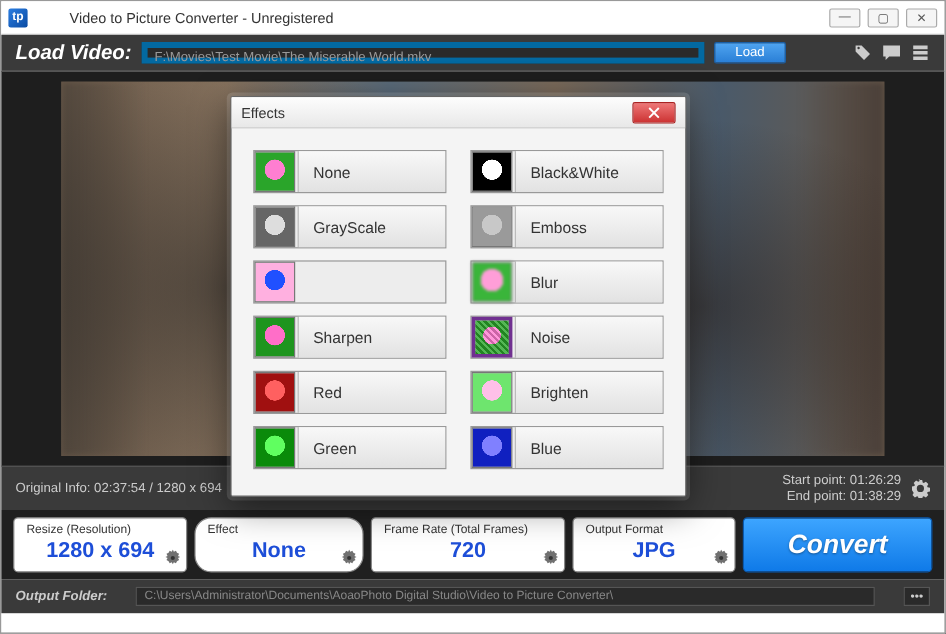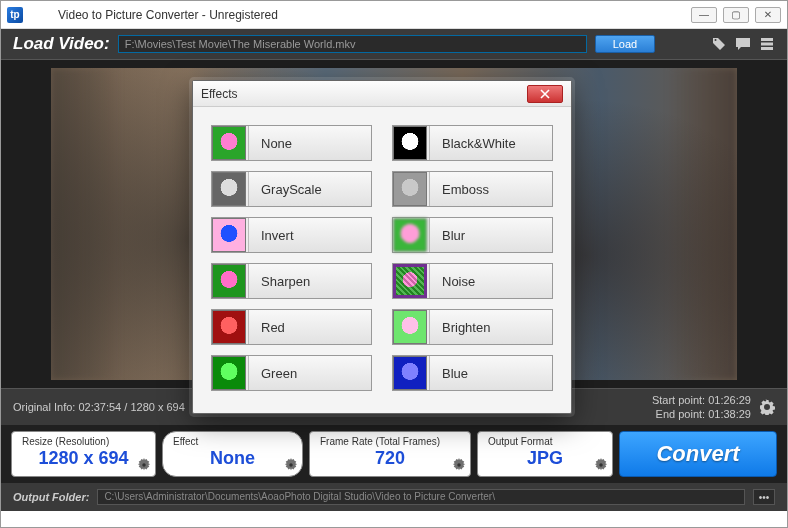--- a/index.html
+++ b/index.html
@@ -8,21 +8,21 @@
 
 .titlebar { height: 28px; background: #fff; display: flex; align-items: center; padding: 0 6px; border-bottom: 1px solid #ddd; gap: 29px; }
 .appicon { width: 16px; height: 16px; background: linear-gradient(135deg,#2a7de1,#0a4aa2); border-radius: 2px; margin-right: 6px; display:flex;align-items:center;justify-content:center;color:#fff;font-size:10px;font-weight:bold;}
 .title { font-size: 12px; color: #333; flex: 1; }
 .winbtns { display: flex; gap: 6px; }
 .winbtn { width: 26px; height: 16px; border: 1px solid #aaa; border-radius: 2px; background: #f5f5f5; font-size: 10px; display: flex; align-items: center; justify-content: center; color: #555; cursor: pointer; }
 
 
 .loadrow { height: 30px; background: #3a3a3a; display: flex; align-items: center; padding: 0 12px; gap: 8px; }
 .loadlabel { color: #fff; font-size: 17px; font-weight: bold; font-style: italic; }
-.pathfield { flex: 1; height: 18px; background: #2a2a2a; border: 1px solid #0369a1; color: #999; font-size: 11px; padding: 0 6px; line-height: 16px; }
+.pathfield { flex: 1; height: 18px; background: #2a2a2a; border: 5px solid #0369a1; color: #999; font-size: 11px; padding: 0 6px; line-height: 16px; }
 .loadbtn { width: 60px; height: 18px; background: linear-gradient(#4fa4f0,#2a7fd6); border: 1px solid #1a5fa6; color: #fff; font-size: 11px; border-radius: 2px; display: flex; align-items: center; justify-content: center; cursor: pointer; }
 .tbicon { width: 16px; height: 16px; color: #ccc; cursor: pointer; display: flex; align-items: center; justify-content: center; }
 
 
 .preview { position: relative; height: 330px; background: #1e1e1e; border-top: 1px solid #555; border-bottom: 1px solid #555; }
 .videoframe { position: absolute; top: 8px; left: 50px; right: 50px; bottom: 8px; background: linear-gradient(90deg,#6b5a4a 0%,#8a7560 20%,#5a6b7a 40%,#7a6a5a 60%,#4a5a6a 80%,#6a5a4a 100%); overflow: hidden; }
 .crowd { position: absolute; inset: 0; background: radial-gradient(ellipse 40% 60% at 20% 55%, rgba(30,30,30,0.5), transparent), radial-gradient(ellipse 30% 50% at 78% 60%, rgba(40,30,25,0.55), transparent); }
 .blurbar-l, .blurbar-r { position:absolute; top:0; bottom:0; width:70px; filter: blur(3px); }
 .blurbar-l { left:0; background: linear-gradient(90deg, rgba(80,70,60,0.9), transparent); }
 .blurbar-r { right:0; background: linear-gradient(270deg, rgba(70,60,55,0.9), transparent); }
@@ -36,21 +36,21 @@
 
 .panels { height: 58px; background: #202020; display: flex; align-items: center; padding: 6px 10px; gap: 6px; }
 .panel { background: #fff; border-radius: 4px; height: 46px; padding: 4px 10px; position: relative; border: 1px solid #888; }
 .panel .lbl { font-size: 10px; color: #333; }
 .panel .val { font-size: 18px; font-weight: bold; color: #1d4ed8; text-align: center; line-height: 22px; }
 .panel .gear { position: absolute; right: 4px; bottom: 4px; width: 14px; height: 14px; color: #333; cursor: pointer; }
 .p1 { width: 145px; } .p2 { width: 141px; border-radius: 14px; } .p3 { width: 162px; } .p4 { width: 136px; }
 .convert { flex: 1; height: 46px; background: linear-gradient(#3da5ff,#0f7ae8); border: 1px solid #0a5ab0; border-radius: 4px; color: #fff; font-size: 22px; font-weight: bold; font-style: italic; display: flex; align-items: center; justify-content: center; cursor: pointer; text-shadow: 0 1px 2px rgba(0,0,0,0.4); }
 
 
-.outrow { height: 28px; background: #3a3a3a; display: flex; align-items: center; padding: 0 12px; gap: 8px; }
+.outrow { height: 28px; background: #3a3a3a; display: flex; align-items: center; padding: 0 12px; gap: 24px; }
 .outlabel { color: #ccc; font-size: 11px; font-weight: bold; font-style: italic; }
 .outfield { flex: 1; height: 16px; background: #2a2a2a; border: 1px solid #555; color: #888; font-size: 10px; padding: 0 6px; line-height: 14px; }
 .dots { width: 22px; height: 16px; background: #2a2a2a; border: 1px solid #555; color: #ccc; font-size: 10px; display: flex; align-items: center; justify-content: center; cursor: pointer; }
 
 
 .dialog { position: absolute; left: 192px; top: 80px; width: 380px; background: #f4f4f4; border: 1px solid #666; box-shadow: 0 8px 30px rgba(0,0,0,0.5), 0 0 0 3px rgba(255,255,255,0.15); border-radius: 2px; }
 .dlgtitle { height: 26px; background: linear-gradient(#fdfdfd,#e8e8e8); display: flex; align-items: center; padding: 0 8px; font-size: 12px; color: #333; border-bottom: 1px solid #ccc; }
 .dlgtitle .spacer { flex: 1; }
 .closebtn { width: 36px; height: 18px; background: linear-gradient(#e77,#c33); border: 1px solid #a22; border-radius: 2px; color: #fff; display: flex; align-items: center; justify-content: center; cursor: pointer; }
 .closebtn svg { width: 10px; height: 10px; }
@@ -194,21 +194,20 @@
     <div class="effbtn">
         <div class="effthumb th-gray"></div>
         <div class="efflabel">GrayScale</div>
       </div>
     <div class="effbtn">
         <div class="effthumb th-emboss"></div>
         <div class="efflabel">Emboss</div>
       </div>
     <div class="effbtn">
         <div class="effthumb th-invert"></div>
-        <div class="efflabel">Invert</div>
       </div>
     <div class="effbtn">
         <div class="effthumb th-blur"></div>
         <div class="efflabel">Blur</div>
       </div>
     <div class="effbtn">
         <div class="effthumb th-sharpen"></div>
         <div class="efflabel">Sharpen</div>
       </div>
     <div class="effbtn">

